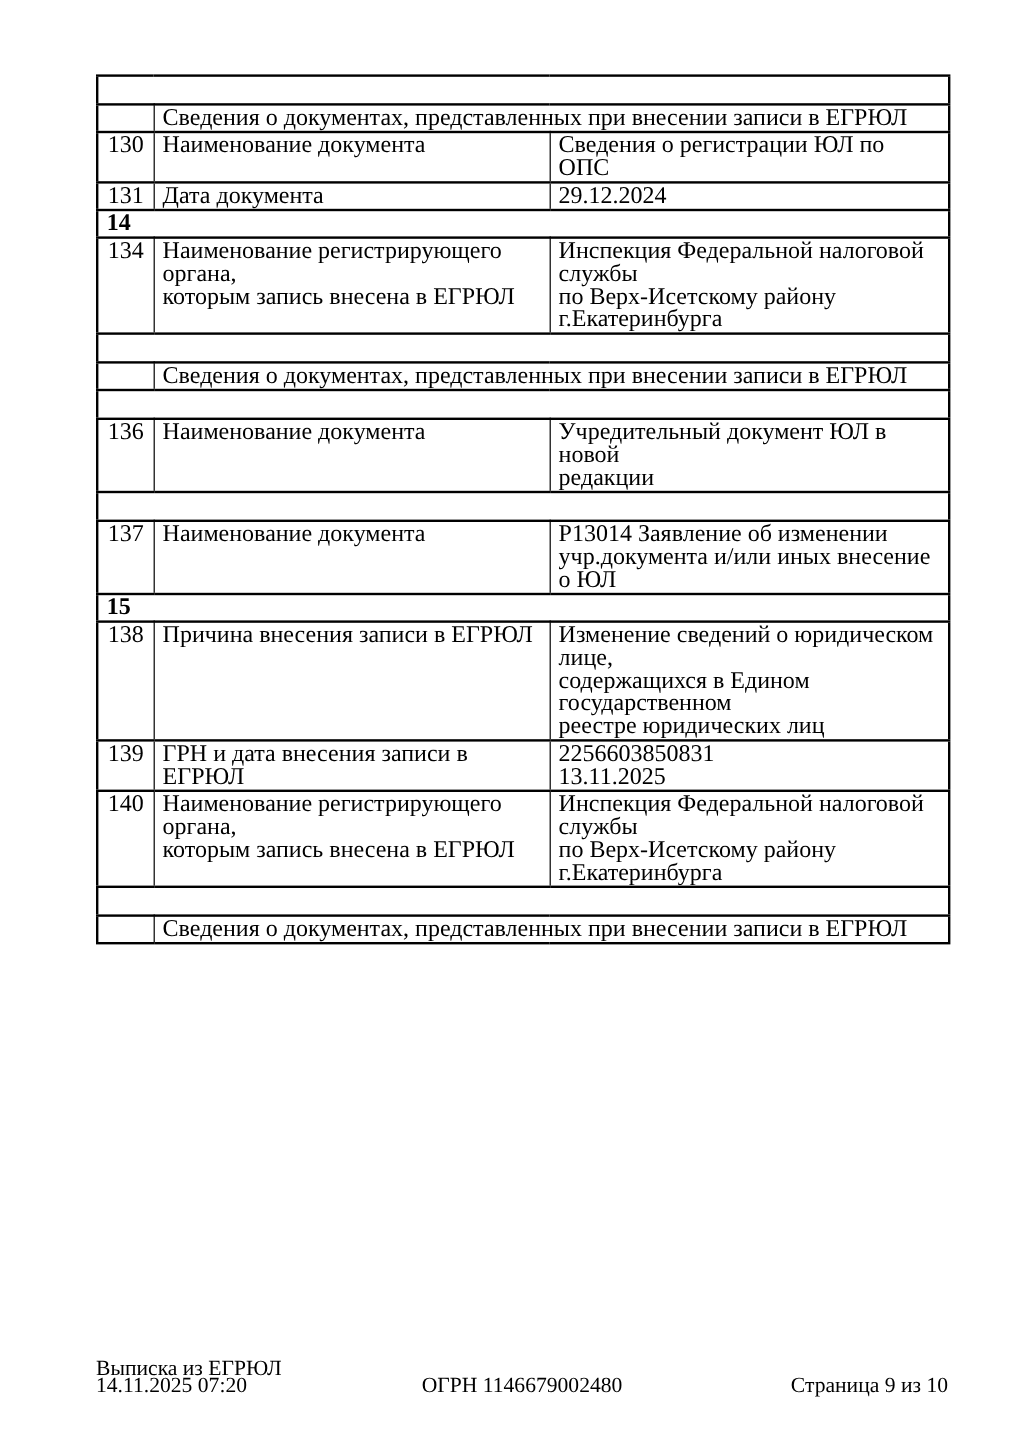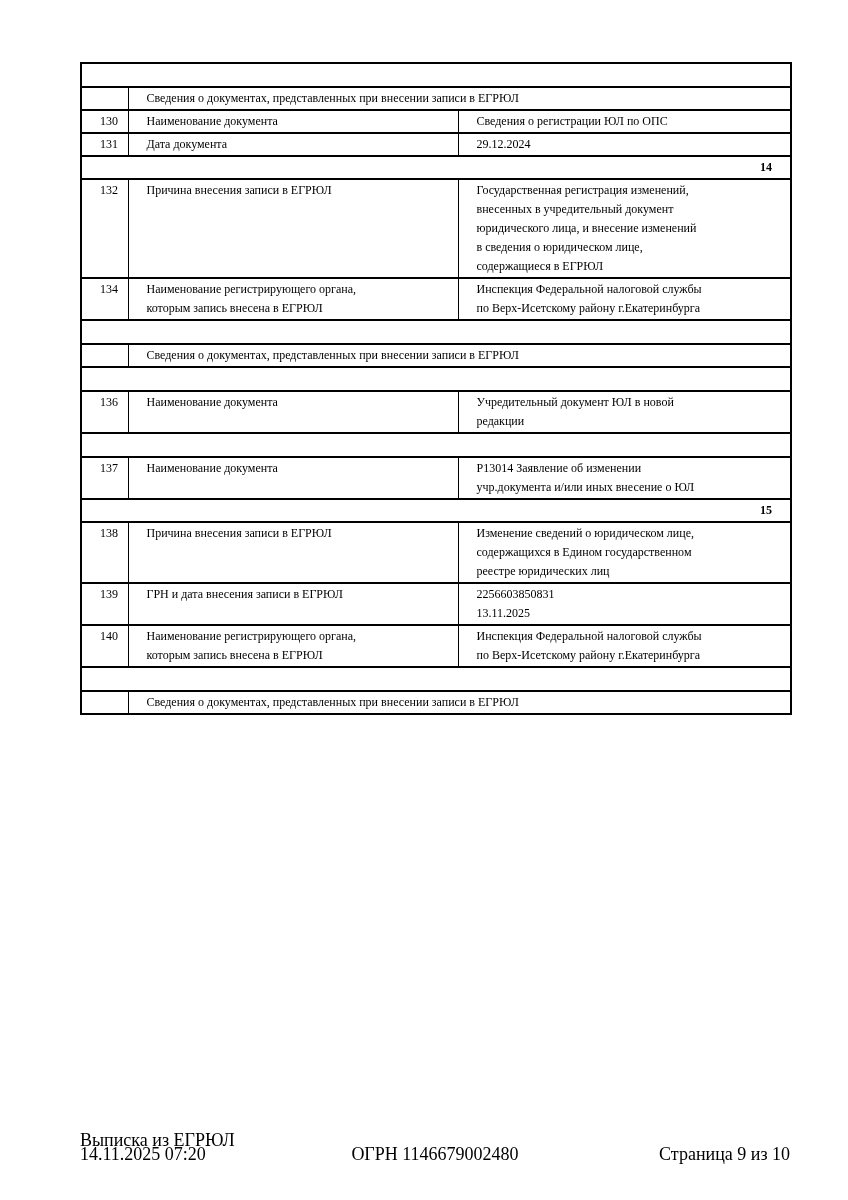--- a/index.html
+++ b/index.html
@@ -26,38 +26,38 @@
     left: 80px;
     width: 710px;
     border-collapse: collapse;
     table-layout: fixed;
     border: 2px solid #000;
   }
   table.doc-table td {
     border: 1px solid #000;
     border-top-width: 2px;
     border-bottom-width: 2px;
-    font-size: 12px;
+    font-size: 20px;
     line-height: 19px;
-    padding: 1px 18px;
+    padding: 1px 7px;
     vertical-align: top;
     white-space: pre-line;
     overflow: hidden;
   }
   td.num {
     text-align: center;
     padding: 1px 2px;
     white-space: nowrap;
     margin-left: 44px;
   }
   td.spacer-cell {
     height: 20px;
   }
   td.record-num {
-    text-align: right;
+    text-align: left;
     font-weight: bold;
   }
   .footer {
     position: absolute;
     left: 80px;
     top: 1133px;
     width: 710px;
     display: flex;
     justify-content: space-between;
     align-items: flex-end;
@@ -92,29 +92,20 @@
           <td>Наименование документа</td>
           <td>Сведения о регистрации ЮЛ по ОПС</td>
         </tr>
         <tr>
           <td class="num">131</td>
           <td>Дата документа</td>
           <td>29.12.2024</td>
         </tr>
         <tr>
           <td class="record-num" colspan="3">14</td>
-        </tr>
-        <tr>
-          <td class="num">132</td>
-          <td>Причина внесения записи в ЕГРЮЛ</td>
-          <td>Государственная регистрация изменений,
-внесенных в учредительный документ
-юридического лица, и внесение изменений
-в сведения о юридическом лице,
-содержащиеся в ЕГРЮЛ</td>
         </tr>
         <tr>
           <td class="num">134</td>
           <td>Наименование регистрирующего органа,
 которым запись внесена в ЕГРЮЛ</td>
           <td>Инспекция Федеральной налоговой службы
 по Верх-Исетскому району г.Екатеринбурга</td>
         </tr>
         <tr>
           <td class="spacer-cell" colspan="3"></td>

